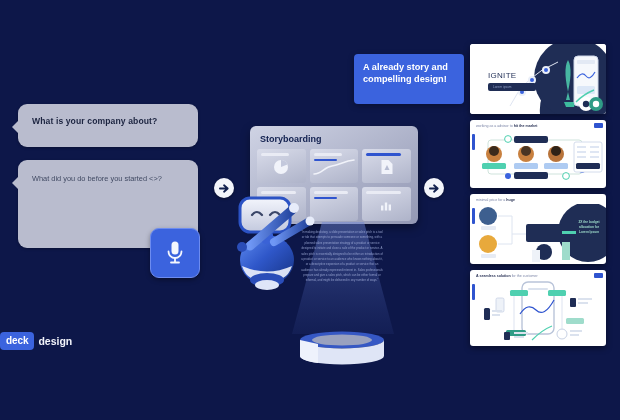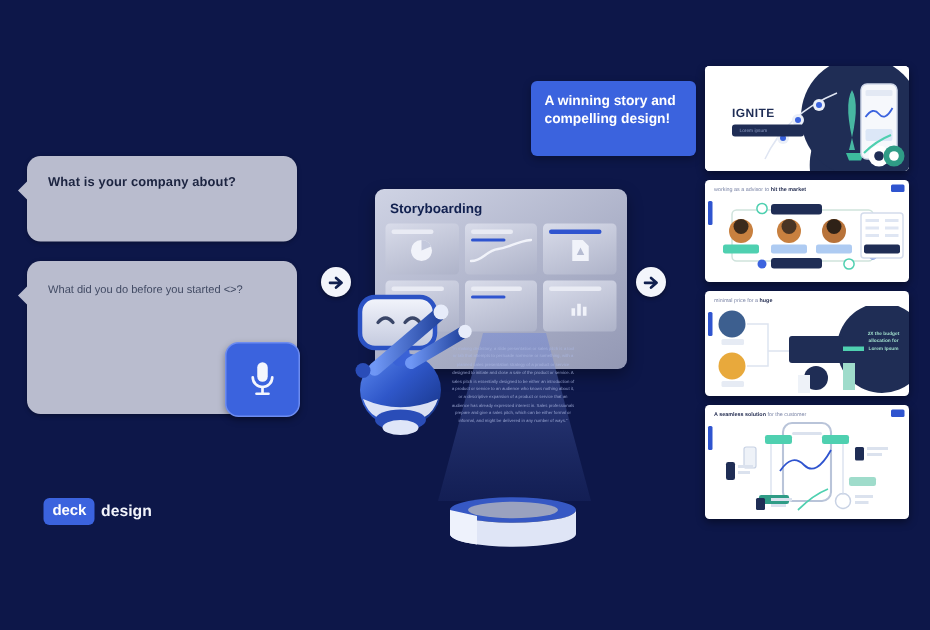--- a/index.html
+++ b/index.html
@@ -8,21 +8,21 @@
     background:#0d1749;
     font-family:"Liberation Sans", sans-serif;
     position:relative;
   }
   #stage{position:absolute;left:0;top:0;width:620px;height:420px;}
 
   
   .chat-col{position:absolute;left:18px;top:104px;width:180px;}
   .bubble{
     position:relative;background:#b9bcce;border-radius:9px;
-    padding:11px 12px 27px 14px;margin-bottom:13px;
+    padding:11px 12px 13px 14px;margin-bottom:13px;
     box-shadow:0 1px 3px rgba(0,0,0,.28);
   }
   .bubble:before{
     content:"";position:absolute;left:-6px;top:17px;
     width:0;height:0;border:6px solid transparent;
     border-right-color:#b9bcce;border-left:0;
   }
   .b-title{
     color:#1c2440;font-size:8.6px;font-weight:bold;
     letter-spacing:.1px;line-height:1.45;
@@ -32,41 +32,41 @@
   #bubble2{height:31px;}
   #bubble3{height:64px;}
 
   .mic-btn{
     position:absolute;left:150px;top:228px;width:48px;height:48px;
     background:#3b63de;border:1px solid #6d8cf0;border-radius:9px;
     box-shadow:0 2px 5px rgba(0,0,0,.35);
     display:flex;align-items:center;justify-content:center;
   }
 
-  .logo{position:absolute;left:29px;top:332px;display:flex;align-items:center;}
+  .logo{position:absolute;left:0;top:332px;display:flex;align-items:center;}
   .logo-badge{
     background:#3b63de;color:#fff;font-size:10px;font-weight:bold;
     padding:3px 6px 4px;border-radius:4px;letter-spacing:-.1px;
   }
   .logo-word{color:#f2f4fb;font-size:10.5px;font-weight:bold;margin-left:4px;}
 
   
   .arrow-circle{
     position:absolute;width:20px;height:20px;border-radius:50%;
     background:#f3f5fb;display:flex;align-items:center;justify-content:center;
     box-shadow:0 1px 3px rgba(0,0,0,.4);
   }
   #arrow1{left:214px;top:178px;}
   #arrow2{left:424px;top:178px;}
 
   
   .scene{position:absolute;left:230px;top:126px;width:195px;height:240px;}
 
   .board{
-    position:absolute;left:20px;top:0;width:168px;height:120px;
+    position:absolute;left:20px;top:0;width:168px;height:98px;
     background:linear-gradient(150deg,#cfd3e4 0%,#a9aec6 60%,#9398b4 100%);
     border-radius:6px;box-shadow:0 4px 10px rgba(0,0,0,.35);
     padding:6px 7px;box-sizing:border-box;
   }
   .board-title{
     color:#11204f;font-size:9px;font-weight:bold;margin:2px 0 5px 3px;
   }
   .grid{display:grid;grid-template-columns:repeat(3,1fr);grid-template-rows:repeat(2,1fr);gap:4px;height:72px;}
   .cell{
     background:linear-gradient(160deg,#d9dcea,#aeb3c9);border-radius:3px;
@@ -252,21 +252,21 @@
       <circle cx="12" cy="53" r="5" fill="#2a4db8"></circle>
     </svg>
   </div>
 
   <div class="arrow-circle" id="arrow2">
     <svg width="11" height="11" viewBox="0 0 12 12">
       <path d="M1 6 h7 M5.5 2.5 L9.5 6 L5.5 9.5" stroke="#11204f" stroke-width="2" fill="none" stroke-linecap="round" stroke-linejoin="round"></path>
     </svg>
   </div>
 
-  <div class="callout">A winning story and compelling design!</div>
+  <div class="callout">A already story and compelling design!</div>
 
   <div class="slides">
 
     <div class="slide" id="slide1">
       <svg width="136" height="70" viewBox="0 0 136 70">
         <rect width="136" height="70" fill="#ffffff"></rect>
         <path d="M70 70 a44 44 0 0 1 44 -48 a44 44 0 0 1 44 48 Z" fill="#1f2d55"></path>
         <circle cx="104" cy="34" r="40" fill="#1f2d55"></circle>
         <path d="M96 56 q8 -30 2 -40 q-6 10 2 40 Z" fill="#4fd0b0" opacity=".85"></path>
         <path d="M94 58 h12 l-2 5 h-8 Z" fill="#3dbb9d"></path>
@@ -281,21 +281,21 @@
         <rect x="107" y="16" width="18" height="4" rx="1" fill="#e3e9f4"></rect>
         <path d="M107 34 q5 -7 9 -2 q4 5 9 -4" stroke="#3b63de" stroke-width="1.2" fill="none"></path>
         <rect x="107" y="42" width="18" height="8" rx="1.5" fill="#dce7f7"></rect>
         <path d="M106 58 q8 -8 18 -12" stroke="#4fd0b0" stroke-width="1.4" fill="none"></path>
         <circle cx="116" cy="60" r="7" fill="#ffffff"></circle>
           <circle cx="116" cy="60" r="3.2" fill="#1f2d55"></circle>
         <circle cx="126" cy="60" r="7" fill="#2f9c86"></circle>
           <circle cx="126" cy="60" r="3.2" fill="#ffffff"></circle>
       </svg>
       <div style="position:absolute;left:18px;top:27px;">
-        <div style="color:#1f2d55;font-size:8px;font-weight:bold;letter-spacing:.3px;">IGNITE</div>
+        <div style="color:#1f2d55;font-size:8px;font-weight:normal;letter-spacing:.3px;">IGNITE</div>
         <div style="margin-top:3px;background:#1f2d55;border-radius:2px;padding:2px 5px;color:#8f9ec4;font-size:3.2px;width:38px;">Lorem ipsum</div>
       </div>
     </div>
 
     <div class="slide" id="slide2">
       <div class="s-tab"></div>
       <div class="s-ltab"></div>
       <div class="s-hd">
         <span class="lite">working as a advisor to</span>
         <span>hit the market</span>

